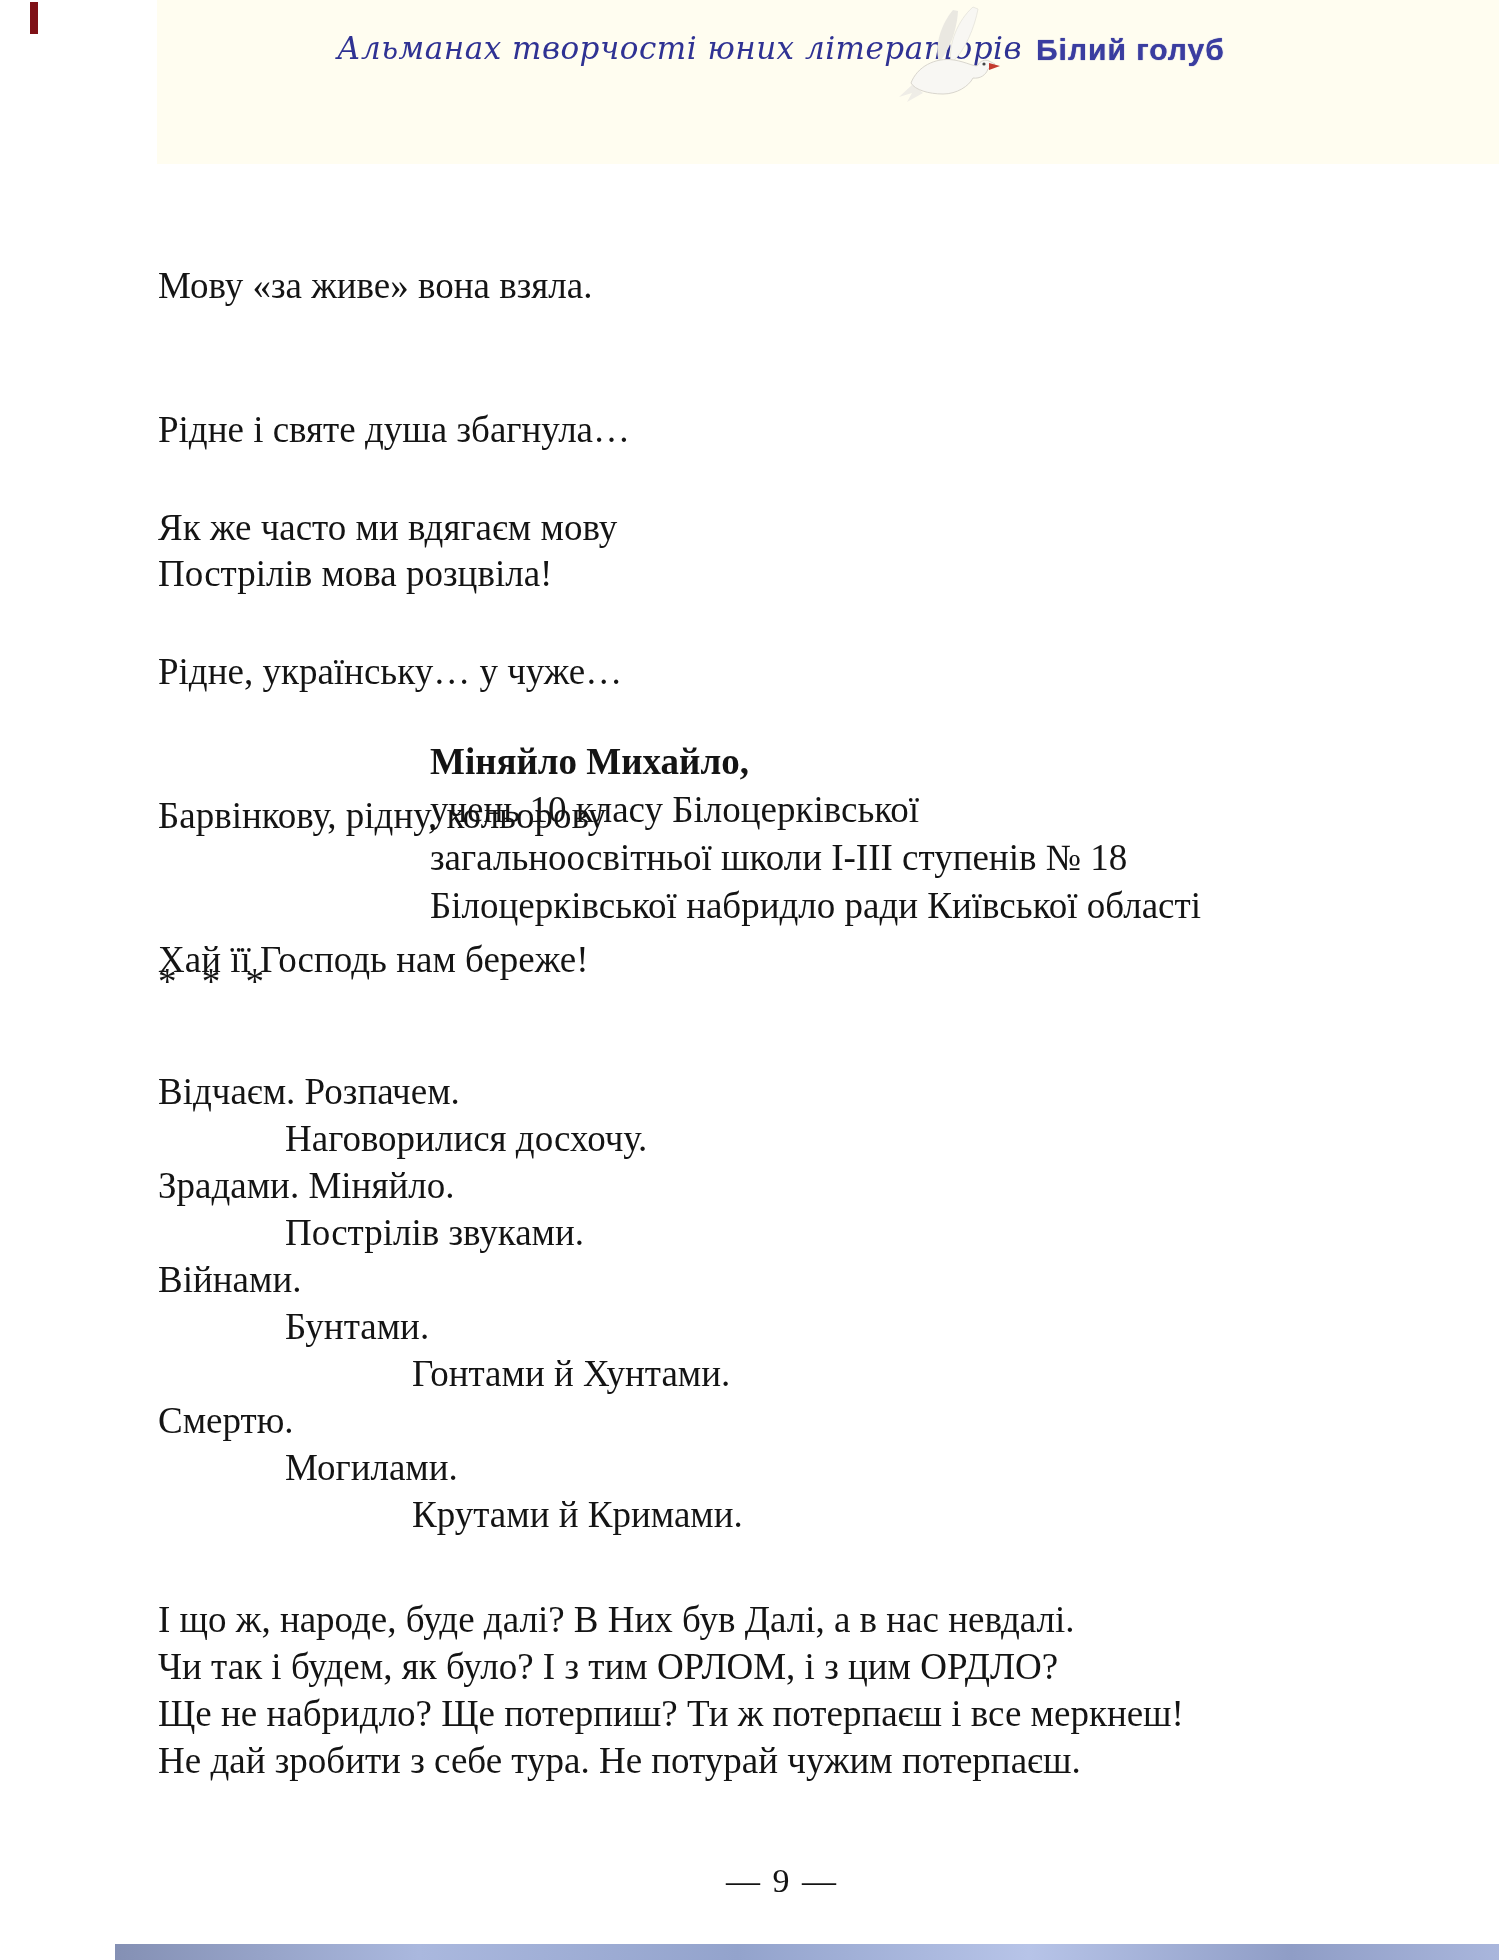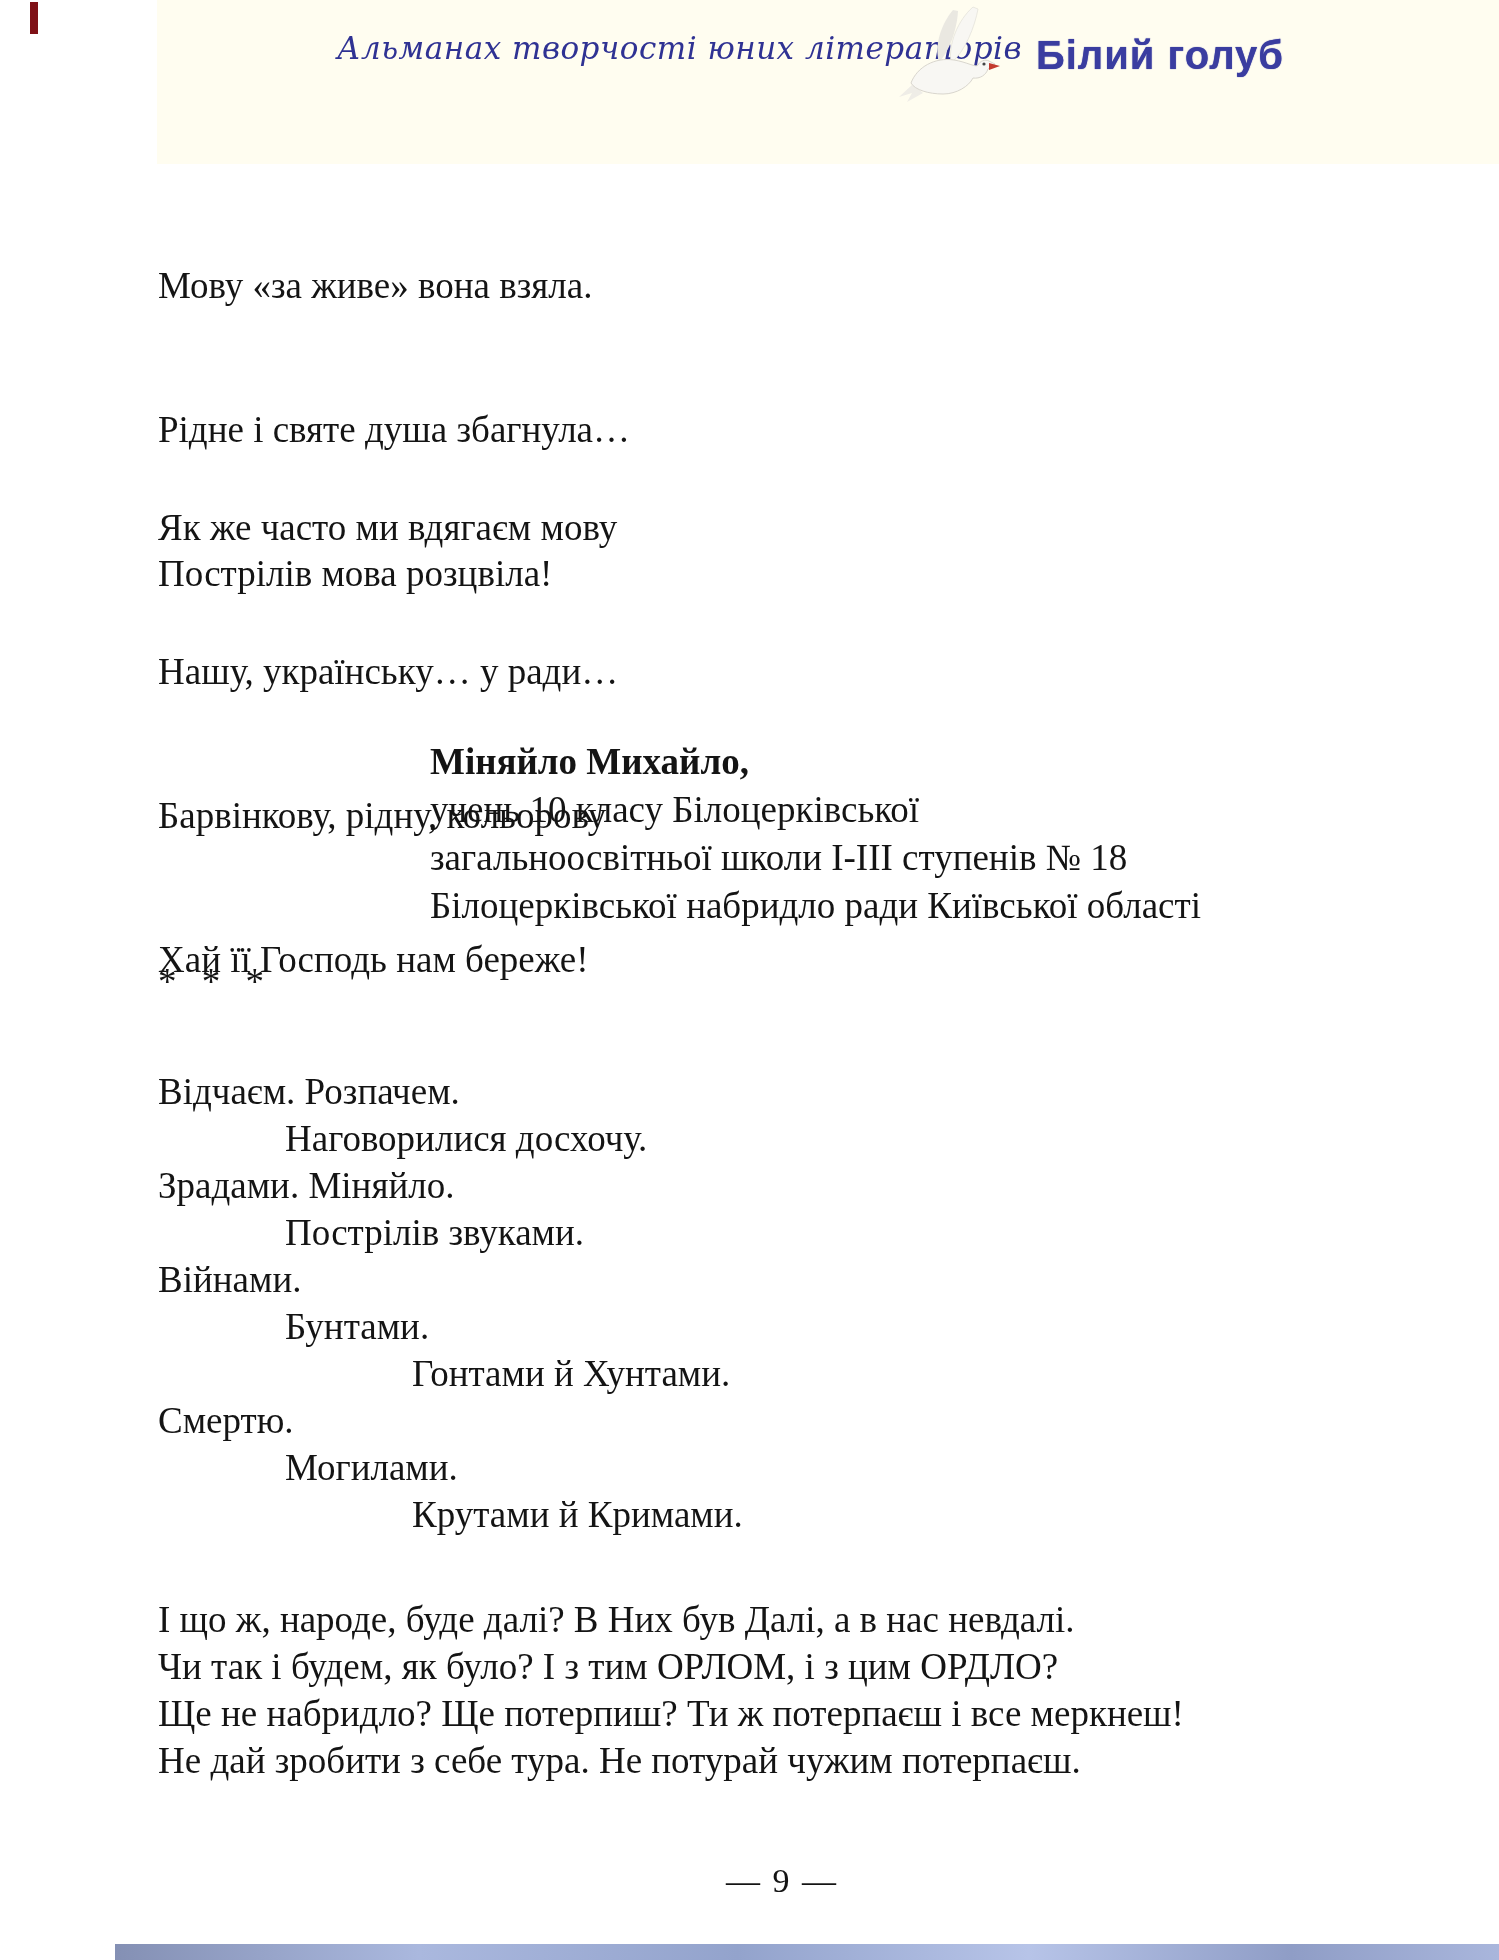--- a/index.html
+++ b/index.html
@@ -13,21 +13,21 @@
   
   .header-band{left:157px;top:0;width:1342px;height:164px;background:#fffdf0;}
   .almanac-title{
     left:180px;top:30px;width:640px;
     font-family:"DejaVu Serif", serif;font-style:italic;
     font-size:31px;color:#2f3293;letter-spacing:.5px;white-space:nowrap;
   }
   .logo-text{
     left:879px;top:33px;
     font-family:"Liberation Sans", sans-serif;font-weight:bold;
-    font-size:40px;color:#3a3da0;letter-spacing:1px;
+    font-size:30px;color:#3a3da0;letter-spacing:1px;
     text-shadow:0 0 1px #3a3da0;white-space:nowrap;
   }
   .dove{left:740px;top:4px;}
 
   
   .red-tick{left:30px;top:2px;width:8px;height:32px;background:#7f1117;}
   .bottom-bar{
     left:115px;top:1944px;width:1384px;height:16px;
     background:linear-gradient(90deg,#8490b4 0%,#aab8de 22%,#93a3cc 45%,#b7c4e8 66%,#8f9dc6 85%,#a9b6dc 100%);
   }
@@ -70,21 +70,21 @@
 </div>
 
 <div class="abs poem s1">
   <div>Мову «за живе» вона взяла.</div>
   <div>Рідне і святе душа збагнула…</div>
   <div>Пострілів мова розцвіла!</div>
 </div>
 
 <div class="abs poem s2">
   <div>Як же часто ми вдягаєм мову</div>
-  <div>Нашу, українську… у ради…</div>
+  <div>Рідне, українську… у чуже…</div>
   <div>Барвінкову, рідну, кольорову</div>
   <div>Хай її Господь нам береже!</div>
 </div>
 
 <div class="abs author">
   <div class="author-name">Міняйло Михайло,</div>
   <div>учень 10 класу Білоцерківської</div>
   <div>загальноосвітньої школи І-ІІІ ступенів № 18</div>
   <div>Білоцерківської набридло ради Київської області</div>
 </div>

